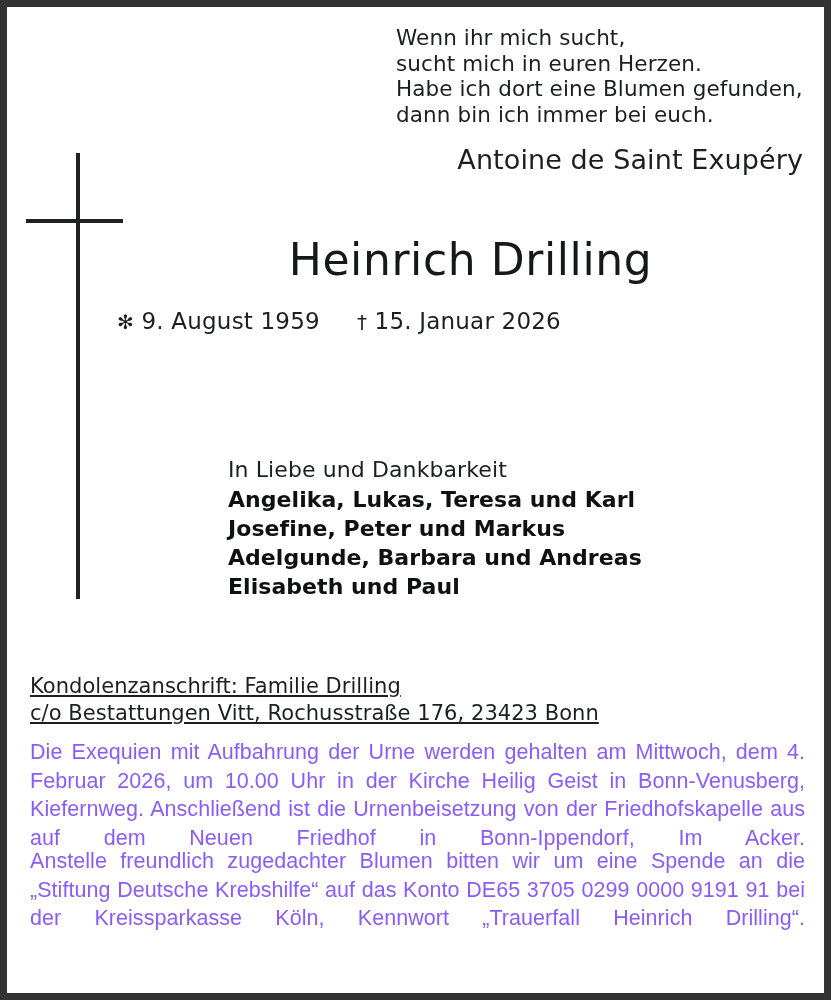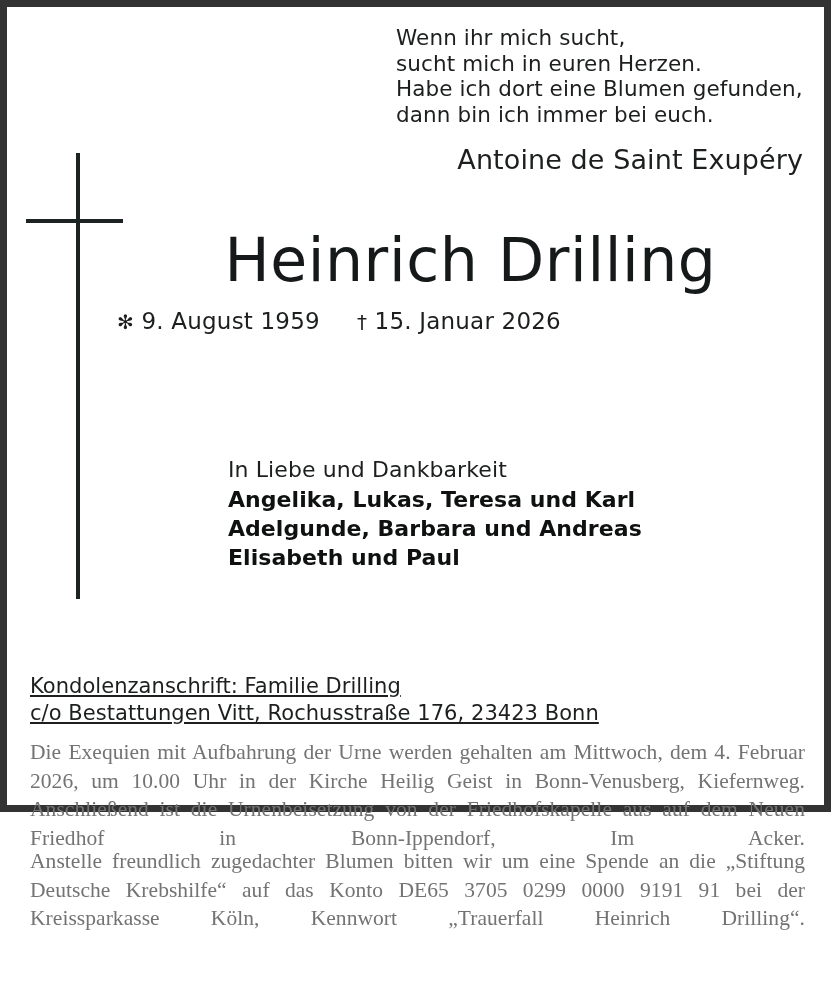--- a/index.html
+++ b/index.html
@@ -13,21 +13,21 @@
     font-family: "DejaVu Sans", sans-serif;
     color: #1d1f1f;
     overflow: hidden;
   }
 
   
   #notice {
     position: relative;
     box-sizing: border-box;
     width: 831px;
-    height: 812px;
+    height: 1000px;
     border: 7px solid #333333;
     background: #ffffff;
   }
   #canvas {
     position: relative;
     width: 817px;
     height: 986px;
   }
 
   
@@ -76,21 +76,21 @@
     color: #1d1f1f;
   }
 
   
   #deceased-name {
     position: absolute;
     left: 110px;
     top: 228px;
     width: 707px;
     text-align: center;
-    font-size: 60px;
+    font-size: 44px;
     line-height: 50px;
     font-weight: 400;
     letter-spacing: 0.6px;
     color: #16191a;
   }
   #life-dates {
     position: absolute;
     left: 110px;
     top: 300px;
     width: 707px;
@@ -138,28 +138,28 @@
     letter-spacing: 0.05px;
     color: #1d1f1f;
     white-space: nowrap;
     text-decoration: underline;
   }
 
   .info-paragraph {
     position: absolute;
     left: 23px;
     width: 775px;
-    font-family: Liberation Serif, serif;
+    font-family: Liberation Sans, sans-serif;
     font-stretch: condensed;
     font-size: 21.5px;
     line-height: 28.5px;
     text-align: justify;
     text-justify: inter-word;
     letter-spacing: 0.05px;
-    color: #737373;
+    color: #8b5cf6;
     hyphens: none;
   }
   .info-paragraph > span { display: inline; }
   #funeral-paragraph { top: 731px; }
   #donation-paragraph { top: 840px; }
   .last-line-justify::after {
     content: "";
     display: inline-block;
     width: 100%;
   }
@@ -184,20 +184,21 @@
     <div id="poem-attribution">Antoine de Saint Exupéry</div>
 
     <div id="deceased-name">Heinrich Drilling</div>
     <div id="life-dates">
       <span class="date-birth"><span class="life-symbol">✻</span> <span>9. August 1959</span></span><span class="date-death"><span class="life-symbol">†</span> <span>15. Januar 2026</span></span>
     </div>
 
     <div id="mourners-block">
       <div id="mourners-intro">In Liebe und Dankbarkeit</div>
       <div class="mourner-line">Angelika, Lukas, Teresa und Karl</div>
+      <div class="mourner-line">Josefine, Peter und Markus</div>
       <div class="mourner-line">Adelgunde, Barbara und Andreas</div>
       <div class="mourner-line">Elisabeth und Paul</div>
     </div>
 
     <div id="condolence-block">
       <div class="condolence-line">Kondolenzanschrift: Familie Drilling</div>
       <div class="condolence-line">c/o Bestattungen Vitt, Rochusstraße 176, 23423 Bonn</div>
     </div>
 
     <div class="info-paragraph" id="funeral-paragraph"><span>Die Exequien mit Aufbahrung der Urne werden gehalten am Mittwoch, dem 4. Februar 2026, um 10.00 Uhr in der Kirche Heilig Geist in Bonn-Venusberg, Kiefernweg. Anschließend ist die Urnenbeisetzung von der Friedhofskapelle aus auf dem Neuen Friedhof in Bonn-Ippendorf, Im Acker.</span><span class="last-line-justify"></span></div>

